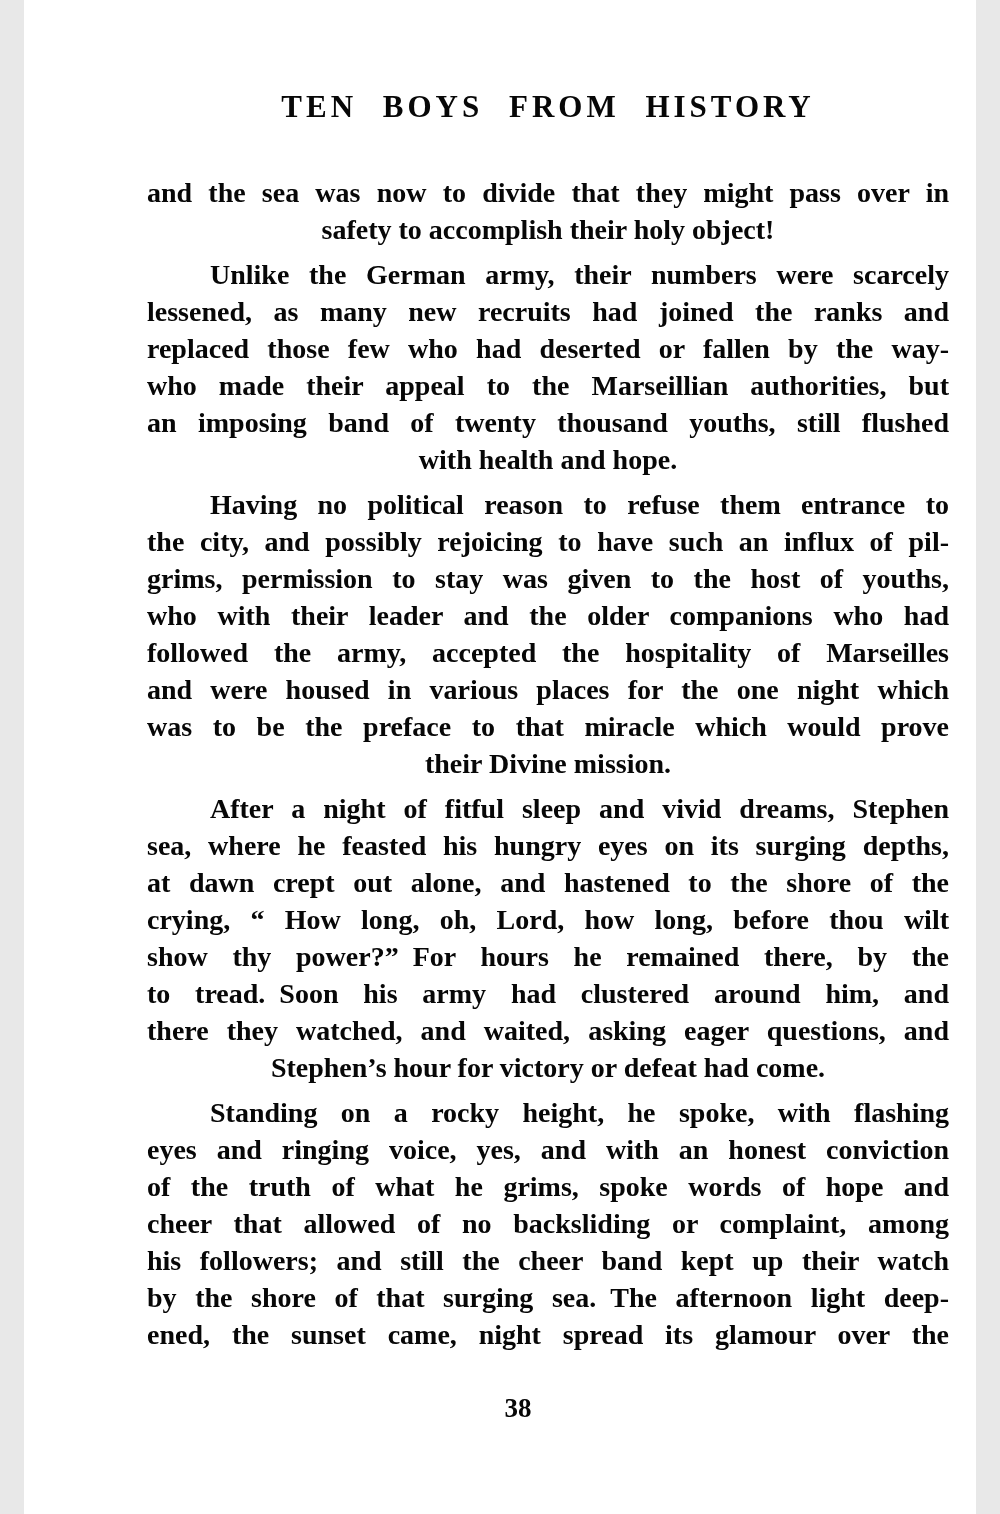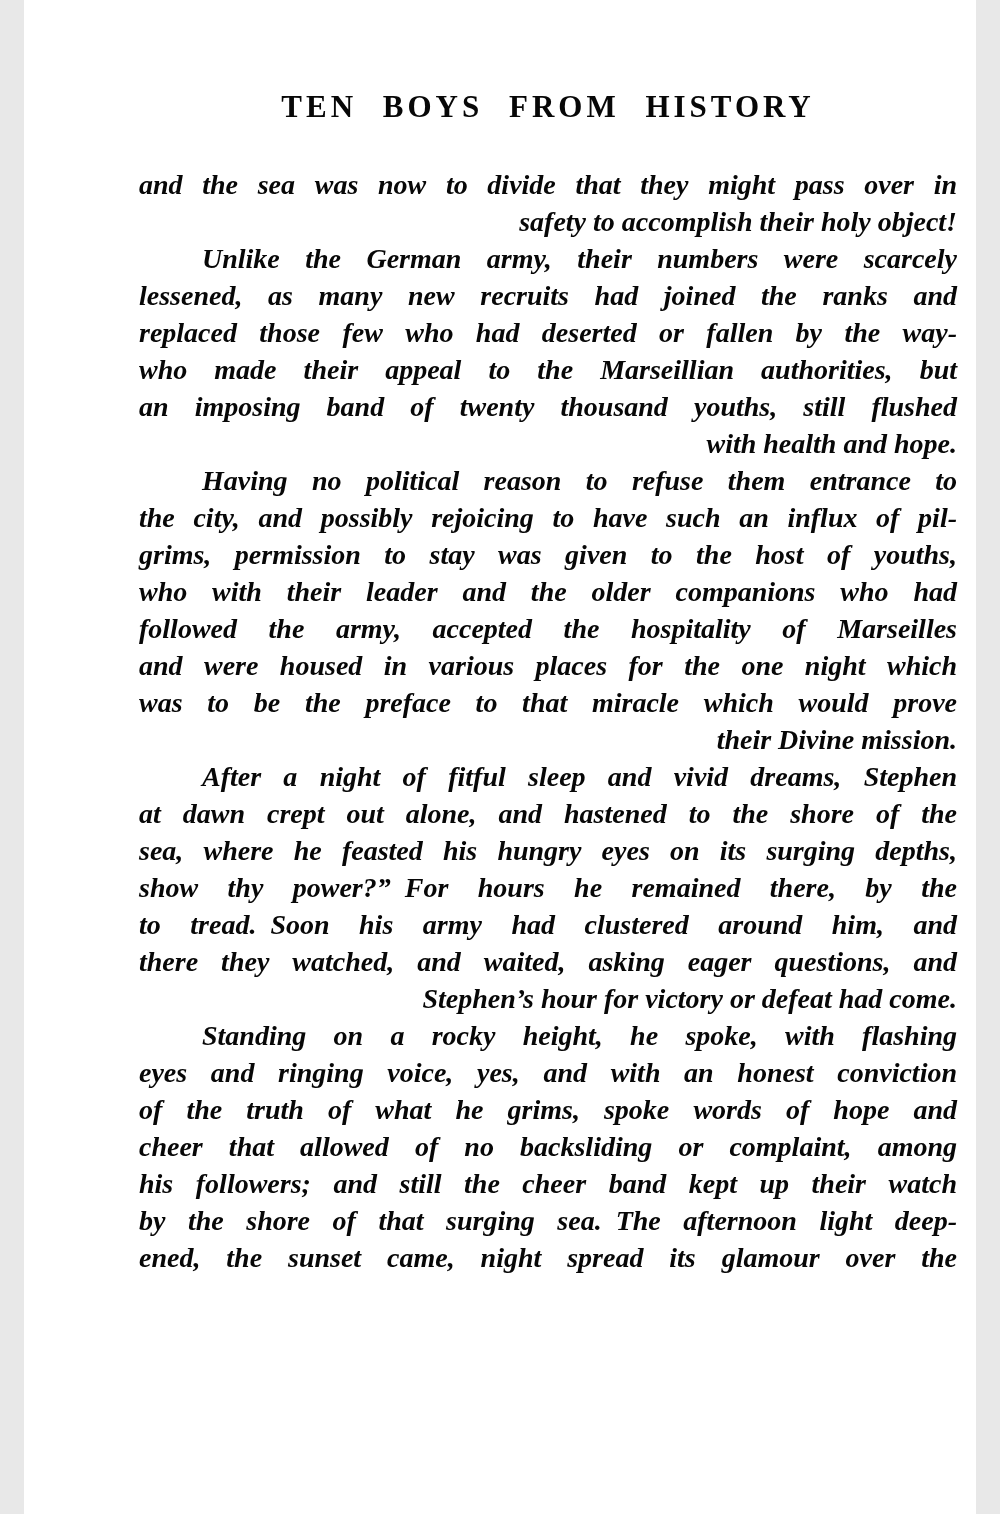--- a/index.html
+++ b/index.html
@@ -29,25 +29,25 @@
   }
   .body-text {
     position: absolute;
     top: 166px;
     left: 115px;
     width: 818px;
     font-size: 28px;
     font-weight: bold;
     -webkit-font-smoothing: antialiased;
   }
-  .paragraph { margin: 0; font-style: italic; }
+  .paragraph { margin: 8px; }
   .line {
     height: 37px;
     line-height: 37px;
-    text-align: right;
+    text-align: center;
     white-space: nowrap;
   }
   .line.just {
     white-space: normal;
     text-align: justify;
     text-align-last: justify;
   }
   .line.indent { text-indent: 63px; }
   .page-number {
     position: absolute;
@@ -85,31 +85,35 @@
         <div class="line just">the city, and possibly rejoicing to have such an influx of pil-</div>
         <div class="line just">grims, permission to stay was given to the host of youths,</div>
         <div class="line just">who with their leader and the older companions who had</div>
         <div class="line just">followed the army, accepted the hospitality of Marseilles</div>
         <div class="line just">and were housed in various places for the one night which</div>
         <div class="line just">was to be the preface to that miracle which would prove</div>
         <div class="line">their Divine mission.</div>
       </div>
       <div class="paragraph">
         <div class="line just indent">After a night of fitful sleep and vivid dreams, Stephen</div>
+        <div class="line just">sea, where he feasted his hungry eyes on its surging depths,</div>
         <div class="line just">at dawn crept out alone, and hastened to the shore of the</div>
-        <div class="line just">sea, where he feasted his hungry eyes on its surging depths,</div>
+        <div class="line just">crying, “ How long, oh, Lord, how long, before thou wilt</div>
         <div class="line just">show thy power?” For hours he remained there, by the</div>
         <div class="line just">to tread. Soon his army had clustered around him, and</div>
         <div class="line just">there they watched, and waited, asking eager questions, and</div>
         <div class="line">Stephen’s hour for victory or defeat had come.</div>
       </div>
       <div class="paragraph">
         <div class="line just indent">Standing on a rocky height, he spoke, with flashing</div>
         <div class="line just">eyes and ringing voice, yes, and with an honest conviction</div>
         <div class="line just">of the truth of what he grims, spoke words of hope and</div>
         <div class="line just">cheer that allowed of no backsliding or complaint, among</div>
         <div class="line just">his followers; and still the cheer band kept up their watch</div>
         <div class="line just">by the shore of that surging sea. The afternoon light deep-</div>
         <div class="line just">ened, the sunset came, night spread its glamour over the</div>
       </div>
     </div>
 
+  <div class="page-number">
+    <span>38</span>
+  </div>
 </div>
 
 </body></html>

